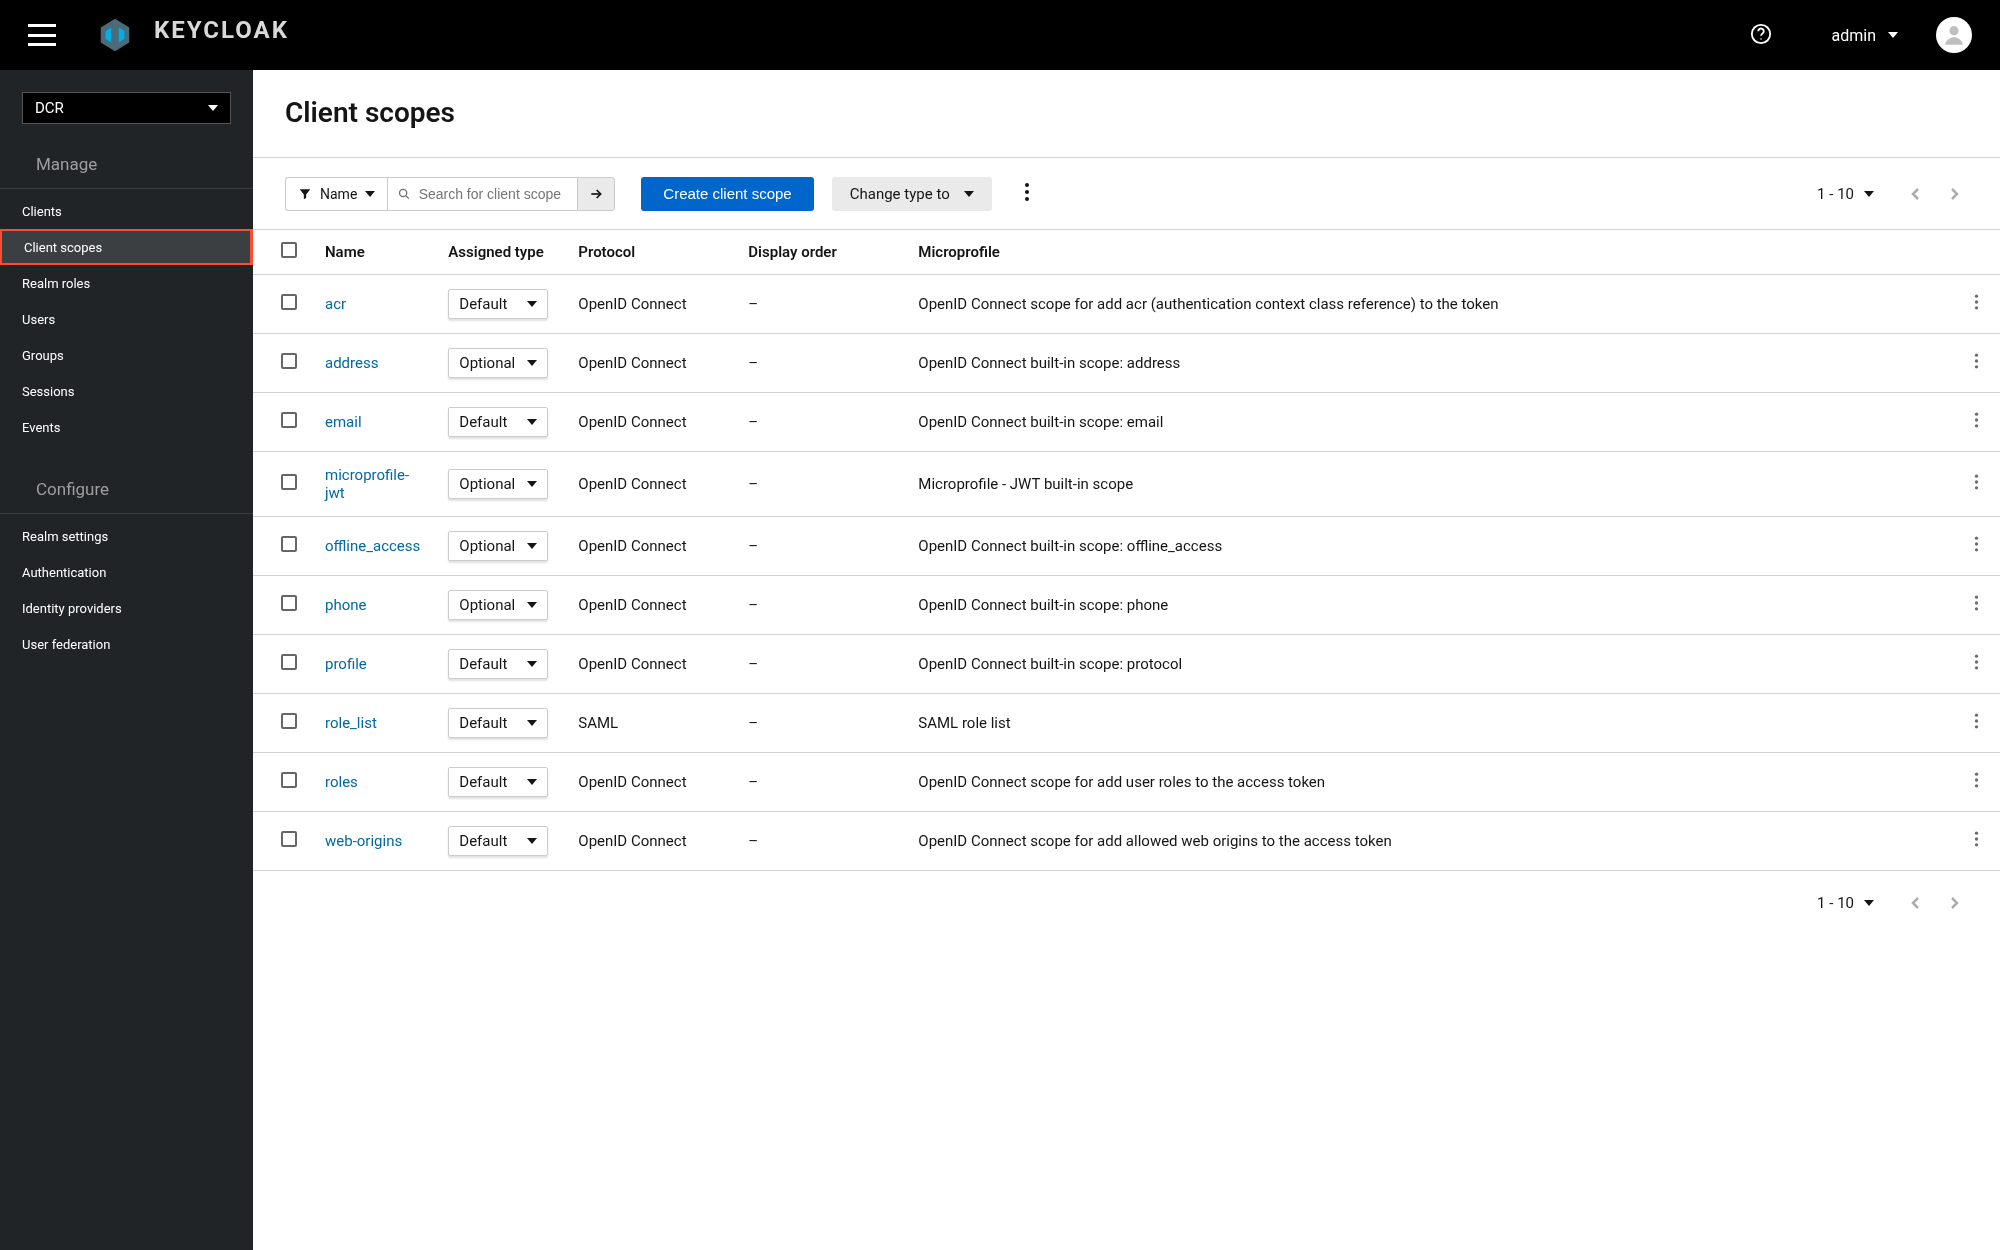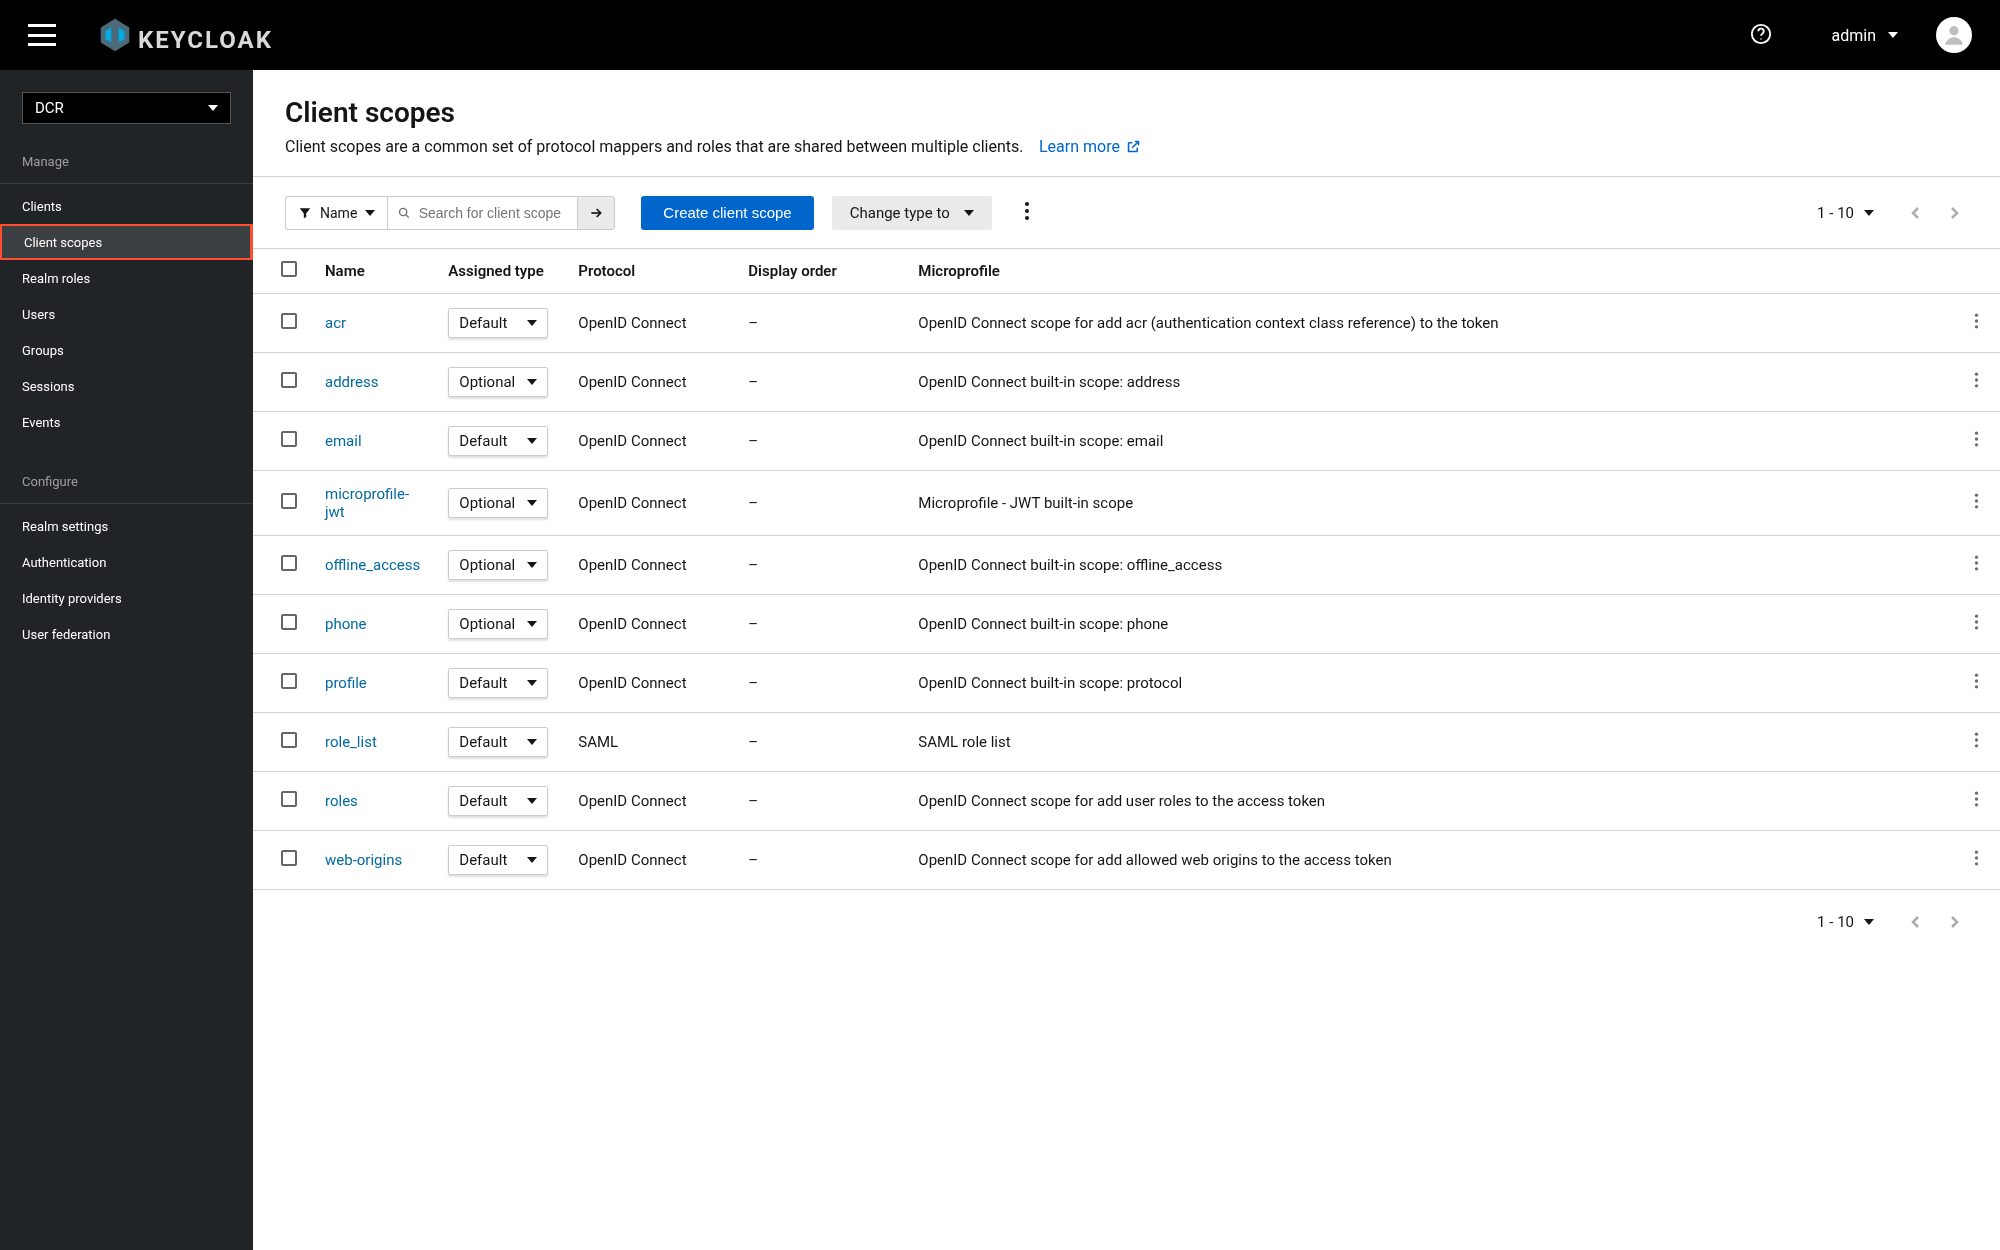--- a/index.html
+++ b/index.html
@@ -2,36 +2,36 @@
 <html><head>
 <meta charset="utf-8">
 <style>
   * { box-sizing: border-box; margin: 0; padding: 0; }
   body { font-family: -apple-system, BlinkMacSystemFont, "Segoe UI", Roboto, sans-serif; font-size: 14px; color: #151515; background: #fff; width: 2000px; height: 1250px; overflow: hidden; }
 
   
   .topbar { height: 70px; background: #000; display: flex; align-items: center; padding: 0 28px; color: #fff; }
   .hamburger { width: 28px; height: 22px; cursor: pointer; display: flex; flex-direction: column; justify-content: space-between; }
   .hamburger span { display: block; height: 3px; background: #fff; width: 100%; }
-  .logo { display: flex; align-items: flex-end; margin-left: 40px; }
+  .logo { display: flex; align-items: flex-start; margin-left: 40px; gap: 16px; }
   .logo-txt { font-size: 24px; font-weight: 700; letter-spacing: 2px; color: #d9d9d9; margin-left: 4px; }
   .logo-mark { width: 38px; height: 38px; }
   .topbar-spacer { flex: 1; }
   .help-icon-w { margin-right: 60px; cursor: pointer; }
   .user-wrap { display: flex; align-items: center; cursor: pointer; }
   .user-name { color: #fff; font-size: 16px; margin-right: 12px; text-align: right; }
   .avatar-circle { width: 36px; height: 36px; background: #fff; border-radius: 50%; display: flex; align-items: center; justify-content: center; margin-left: 38px; }
   .avatar-inner { width: 26px; height: 26px; }
 
   
   .shell { display: flex; height: calc(1250px - 70px); }
   .sidebar { width: 253px; background: #212427; color: #fff; display: flex; flex-direction: column; padding-top: 22px; }
   .realm-select { margin: 0 22px 24px 22px; border: 1px solid #555; background: #000; height: 32px; display: flex; align-items: center; padding: 0 12px; cursor: pointer; justify-content: space-between; }
   .realm-select span { color: #fff; font-size: 15px; }
-  .section-heading { color: #9e9e9e; font-size: 13px; padding: 6px 22px 10px 22px; }
+  .section-heading { color: #9e9e9e; font-size: 17px; padding: 6px 22px 10px 36px; }
   .nav-item { height: 36px; display: flex; align-items: center; padding: 0 22px; color: #fff; font-size: 13px; cursor: pointer; }
   .nav-item.active { background: #3c3f42; border: 2px solid #ff4d2e; border-right: 3px solid #ff4d2e; }
   .nav-divider { height: 1px; background: #3a3d40; margin: 4px 0; }
   .nav-gap { height: 28px; }
 
   
   .main { flex: 1; overflow: auto; }
   .page-head { padding: 26px 32px 20px 32px; }
   .page-title { font-size: 28px; font-weight: 600; margin-bottom: 8px; }
   .page-sub { font-size: 16px; color: #151515; }
@@ -158,31 +158,20 @@
         <span>Identity providers</span>
       </div>
     <div class="nav-item">
         <span>User federation</span>
       </div>
   </div>
 
   <div class="main">
     <div class="page-head">
       <h1 class="page-title">Client scopes</h1>
-      <div>
-        <span class="page-sub">Client scopes are a common set of protocol mappers and roles that are shared between multiple clients.</span>
-        <a class="learn-link">
-          <span>Learn more</span>
-          <svg width="15" height="15" viewBox="0 0 24 24" fill="none" stroke="#0066cc" stroke-width="2.5" style="vertical-align:-2px;margin-left:2px">
-            <path d="M14 4h6v6"></path>
-              <path d="M20 4L10 14"></path>
-              <path d="M18 14v5a1 1 0 0 1-1 1H5a1 1 0 0 1-1-1V7a1 1 0 0 1 1-1h5"></path>
-          </svg>
-        </a>
-      </div>
     </div>
     <div class="rule"></div>
 
     <div class="toolbar">
       <div class="filter-chip">
         <svg width="14" height="14" viewBox="0 0 24 24" fill="#151515">
             <path d="M3 4h18l-7 9v6l-4 2v-8z"></path>
           </svg>
         <span>Name</span>
         <span class="caret" style="color:#151515"></span>

